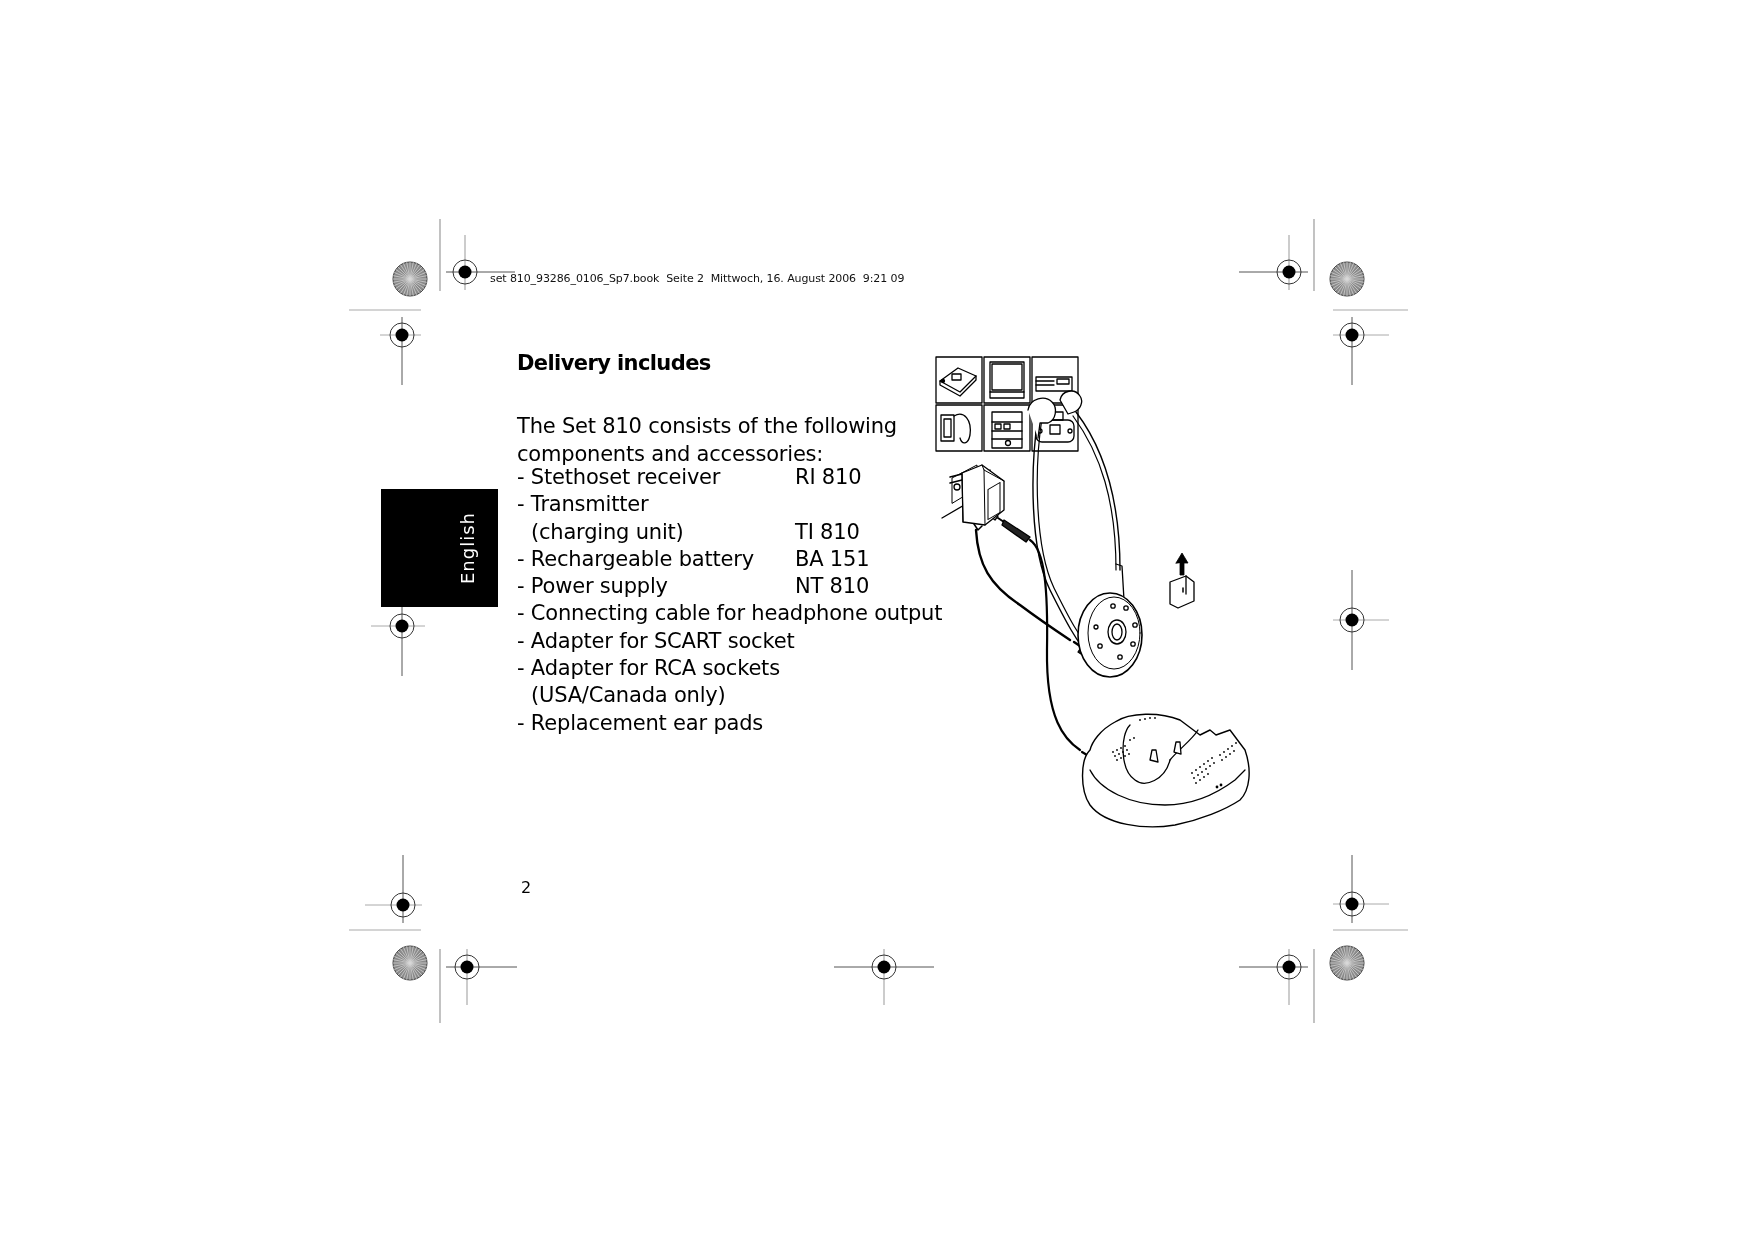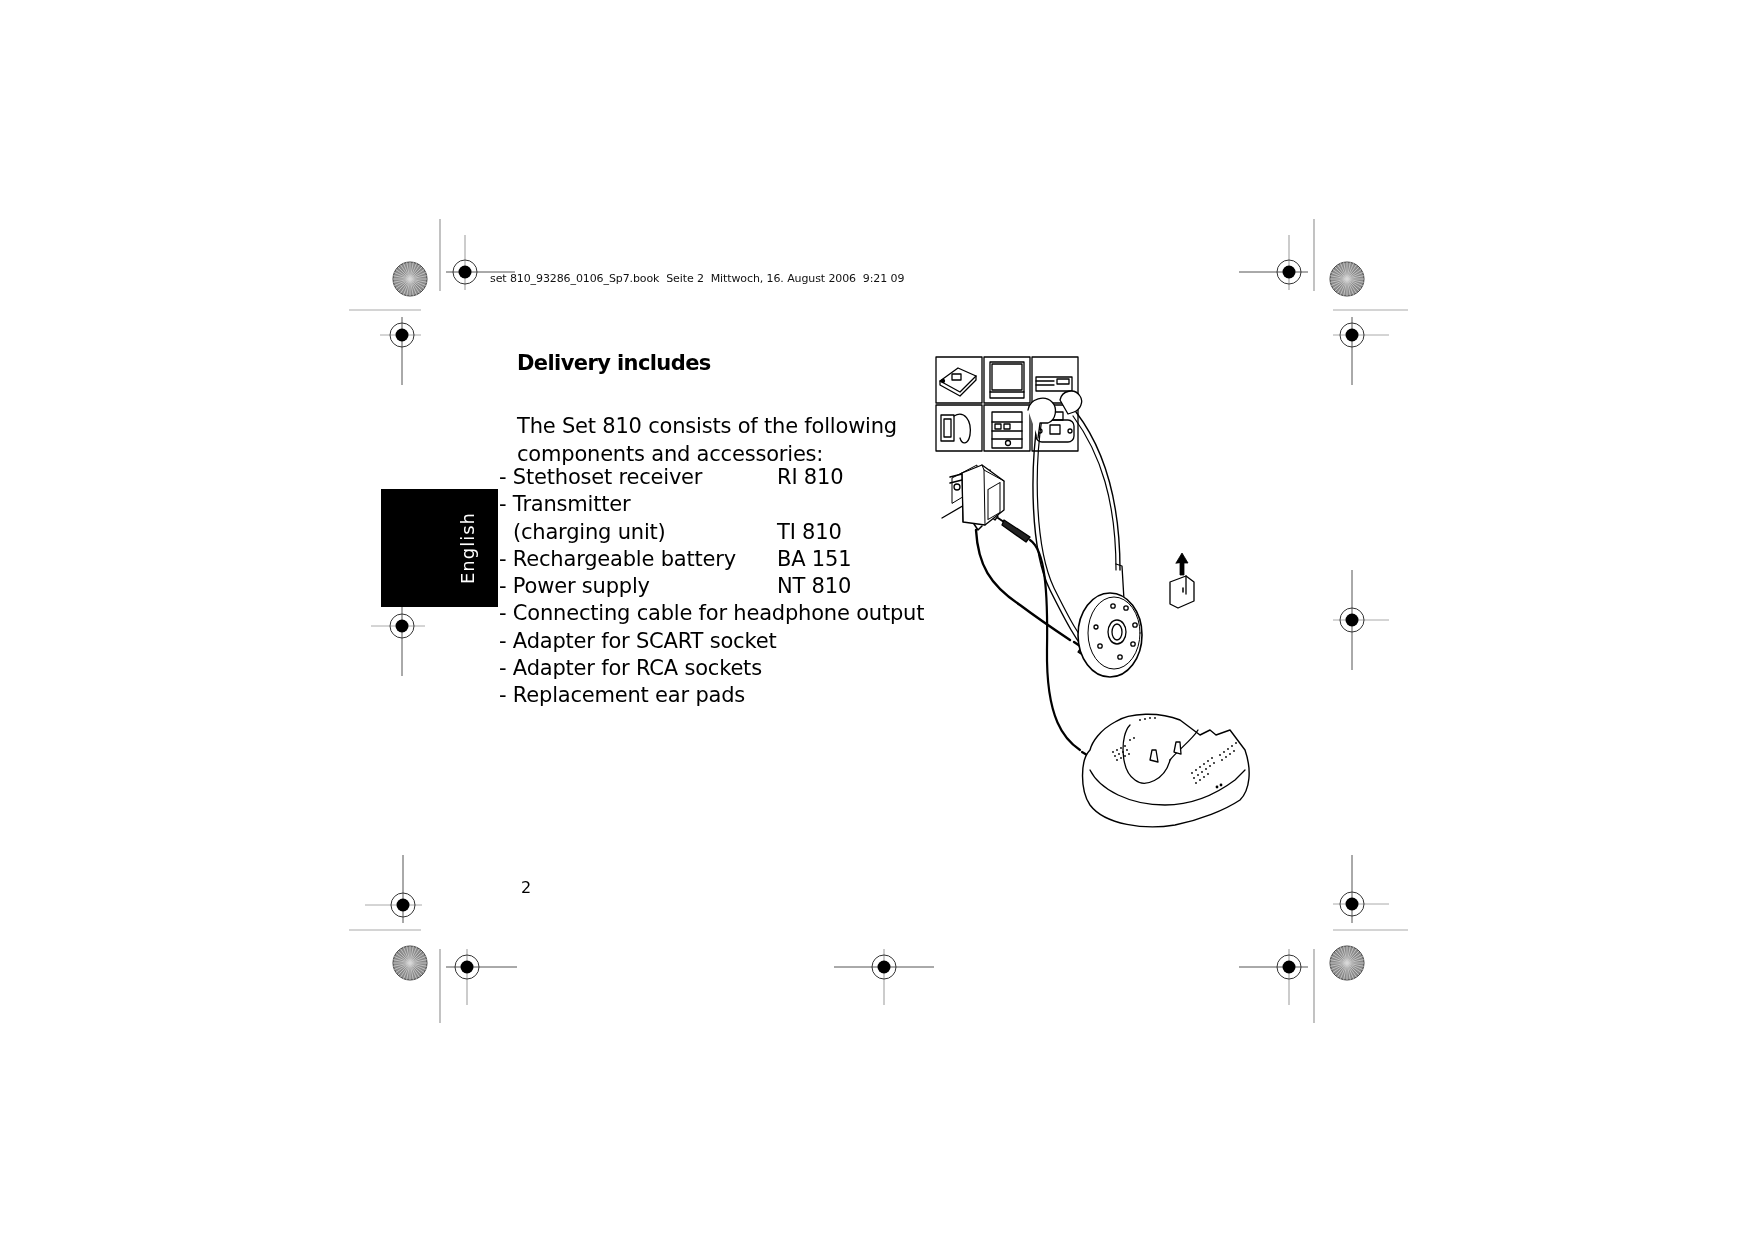--- a/index.html
+++ b/index.html
@@ -2,21 +2,21 @@
 <html><head>
 <meta charset="utf-8">
 <style>
   html, body { margin: 0; padding: 0; background: #ffffff; }
   body { width: 1755px; height: 1241px; position: relative; overflow: hidden; font-family: "DejaVu Sans", sans-serif; color: #000; }
   .marks { position: absolute; left: 0; top: 0; width: 1755px; height: 1241px; }
   .header-line { position: absolute; left: 490px; top: 272px; font-size: 11px; white-space: pre; letter-spacing: -0.1px; color: #111; }
   .heading { position: absolute; left: 517px; top: 351px; font-size: 21px; font-weight: bold; letter-spacing: -0.6px; }
   .intro { position: absolute; left: 517px; top: 384px; font-size: 21px; line-height: 28px; letter-spacing: -0.2px; margin-top: 28px; }
   .intro div { white-space: nowrap; }
-  .items { position: absolute; left: 499px; top: 464px; font-size: 21px; line-height: 27.3px; letter-spacing: -0.2px; }
+  .items { position: absolute; left: 517px; top: 464px; font-size: 21px; line-height: 27.3px; letter-spacing: -0.2px; }
   .item-row { display: flex; white-space: nowrap; height: 27.3px; }
   .item-name { width: 278px; }
   .item-name.sub { padding-left: 14px; width: 264px; }
   .item-model { }
   .lang-tab { position: absolute; left: 381px; top: 489px; width: 117px; height: 118px; background: #000; }
   .lang-tab span { position: absolute; left: 86px; top: 59px; transform: translate(-50%, -50%) rotate(-90deg); color: #fff; font-size: 18px; letter-spacing: 1px; white-space: nowrap; }
   .page-num { position: absolute; left: 521px; top: 878px; font-size: 16px; }
   .illustration { position: absolute; left: 930px; top: 350px; width: 350px; height: 520px; }
 </style>
 </head>
@@ -147,20 +147,23 @@
     <span class="item-model">NT 810</span>
   </div>
   <div class="item-row">
     <span>- Connecting cable for headphone output</span>
   </div>
   <div class="item-row">
     <span>- Adapter for SCART socket</span>
   </div>
   <div class="item-row">
     <span>- Adapter for RCA sockets</span>
+  </div>
+  <div class="item-row">
+    <span class="item-name sub">(USA/Canada only)</span>
   </div>
   <div class="item-row">
     <span>- Replacement ear pads</span>
   </div>
 </div>
 
 <svg class="illustration" viewBox="0 0 350 520" width="350" height="520">
   <g fill="none" stroke="#000" stroke-width="1.3" stroke-linejoin="round" stroke-linecap="round">
 
     <g>

